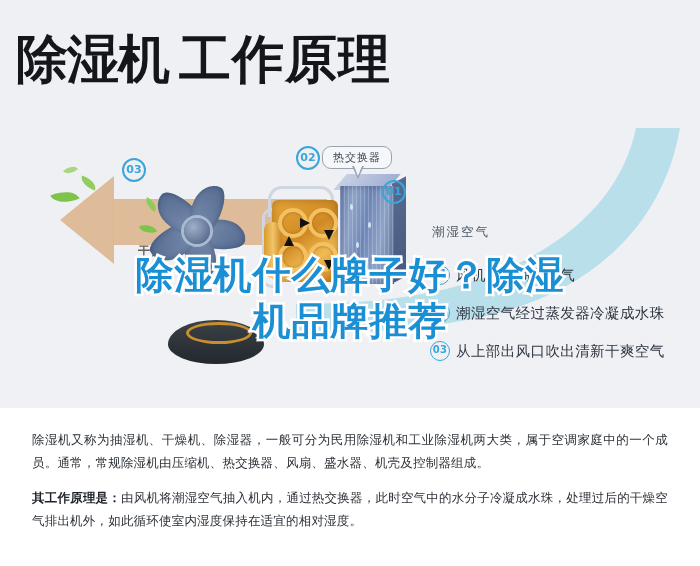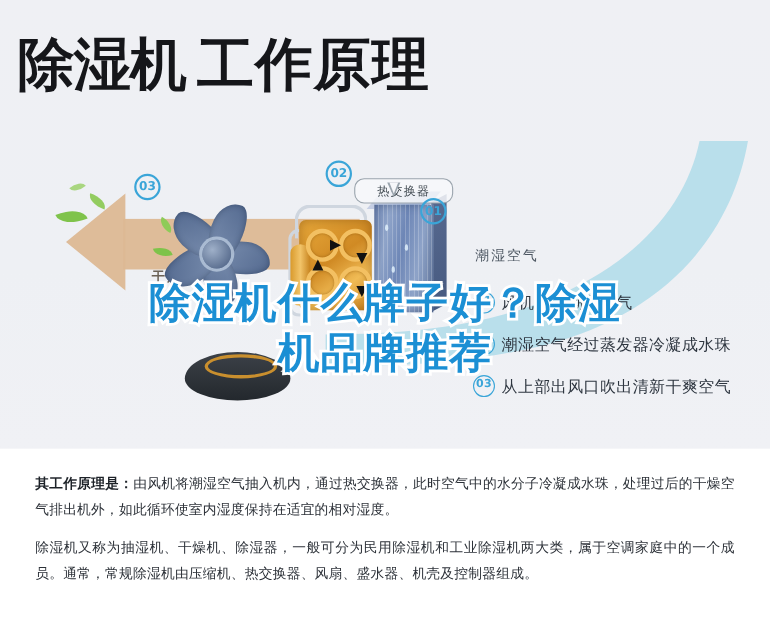--- a/index.html
+++ b/index.html
@@ -76,22 +76,22 @@
     line-height:19px;text-align:center;
     background:transparent;
     font-family:"DejaVu Sans","Liberation Sans",sans-serif;
   }
   .badge.b03{left:122px;top:158px;}
   .badge.b02{left:296px;top:146px;}
   .badge.b01{left:382px;top:180px;}
 
   
   .callout{
-    position:absolute;left:322px;top:162px;
-    padding:3px 20px;
+    position:absolute;left:322px;top:146px;
+    padding:3px 10px;
     border:1.4px solid #9aa4ad;border-radius:9px;
     background:rgba(247,248,250,.85);
     font-size:11px;color:#3d464e;letter-spacing:1px;
   }
   .callout-tail{
     position:absolute;left:352px;top:166px;width:0;height:0;
     border-left:6px solid transparent;border-right:6px solid transparent;
     border-top:13px solid #9aa4ad;
   }
   .callout-tail::after{
@@ -346,17 +346,17 @@
     </div>
 
     <div class="overlay-title">
       <span>除湿机什么牌子好？除湿</span>
       <span class="l2">机品牌推荐</span>
     </div>
 
   </div>
 
   <div class="copy">
+    <p>除湿机又称为抽湿机、干燥机、除湿器，一般可分为民用除湿机和工业除湿机两大类，属于空调家庭中的一个成员。通常，常规除湿机由压缩机、热交换器、风扇、盛水器、机壳及控制器组成。</p>
     <p><span class="lead">其工作原理是：</span><span>由风机将潮湿空气抽入机内，通过热交换器，此时空气中的水分子冷凝成水珠，处理过后的干燥空气排出机外，如此循环使室内湿度保持在适宜的相对湿度。</span></p>
-    <p>除湿机又称为抽湿机、干燥机、除湿器，一般可分为民用除湿机和工业除湿机两大类，属于空调家庭中的一个成员。通常，常规除湿机由压缩机、热交换器、风扇、盛水器、机壳及控制器组成。</p>
   </div>
 
 </div>
 
 </body></html>

